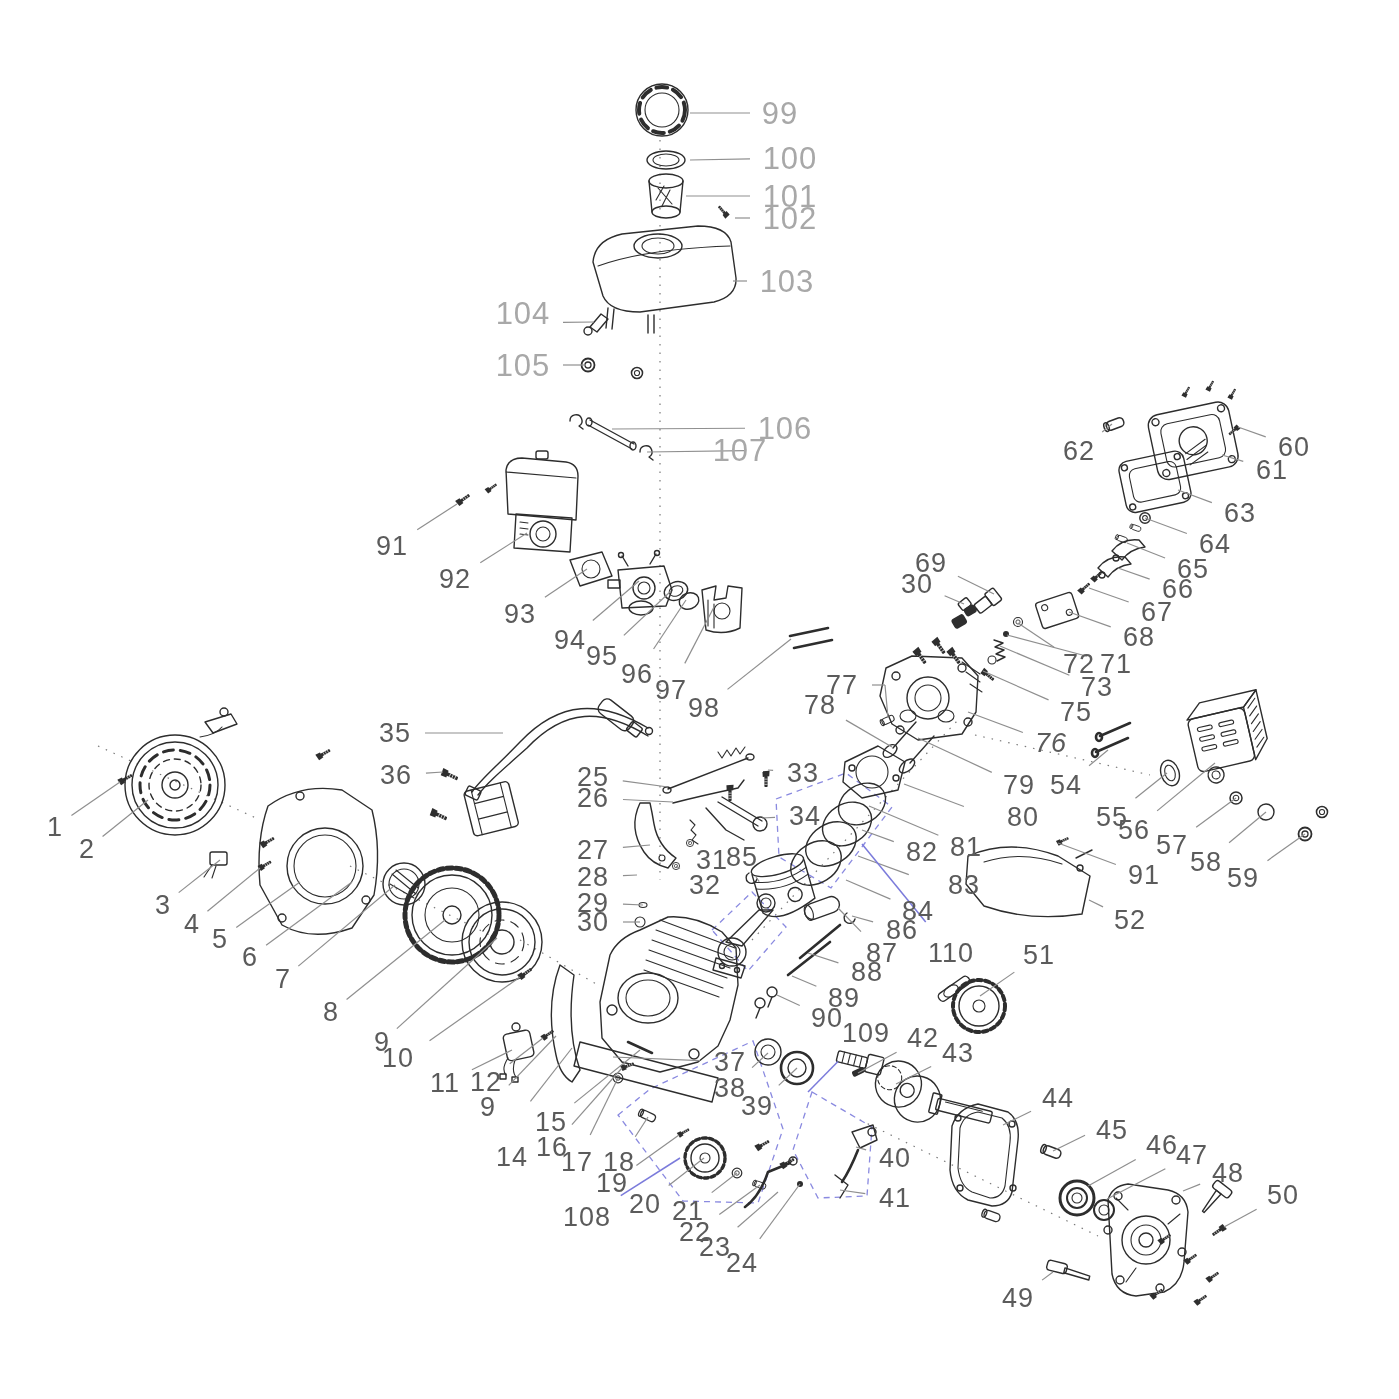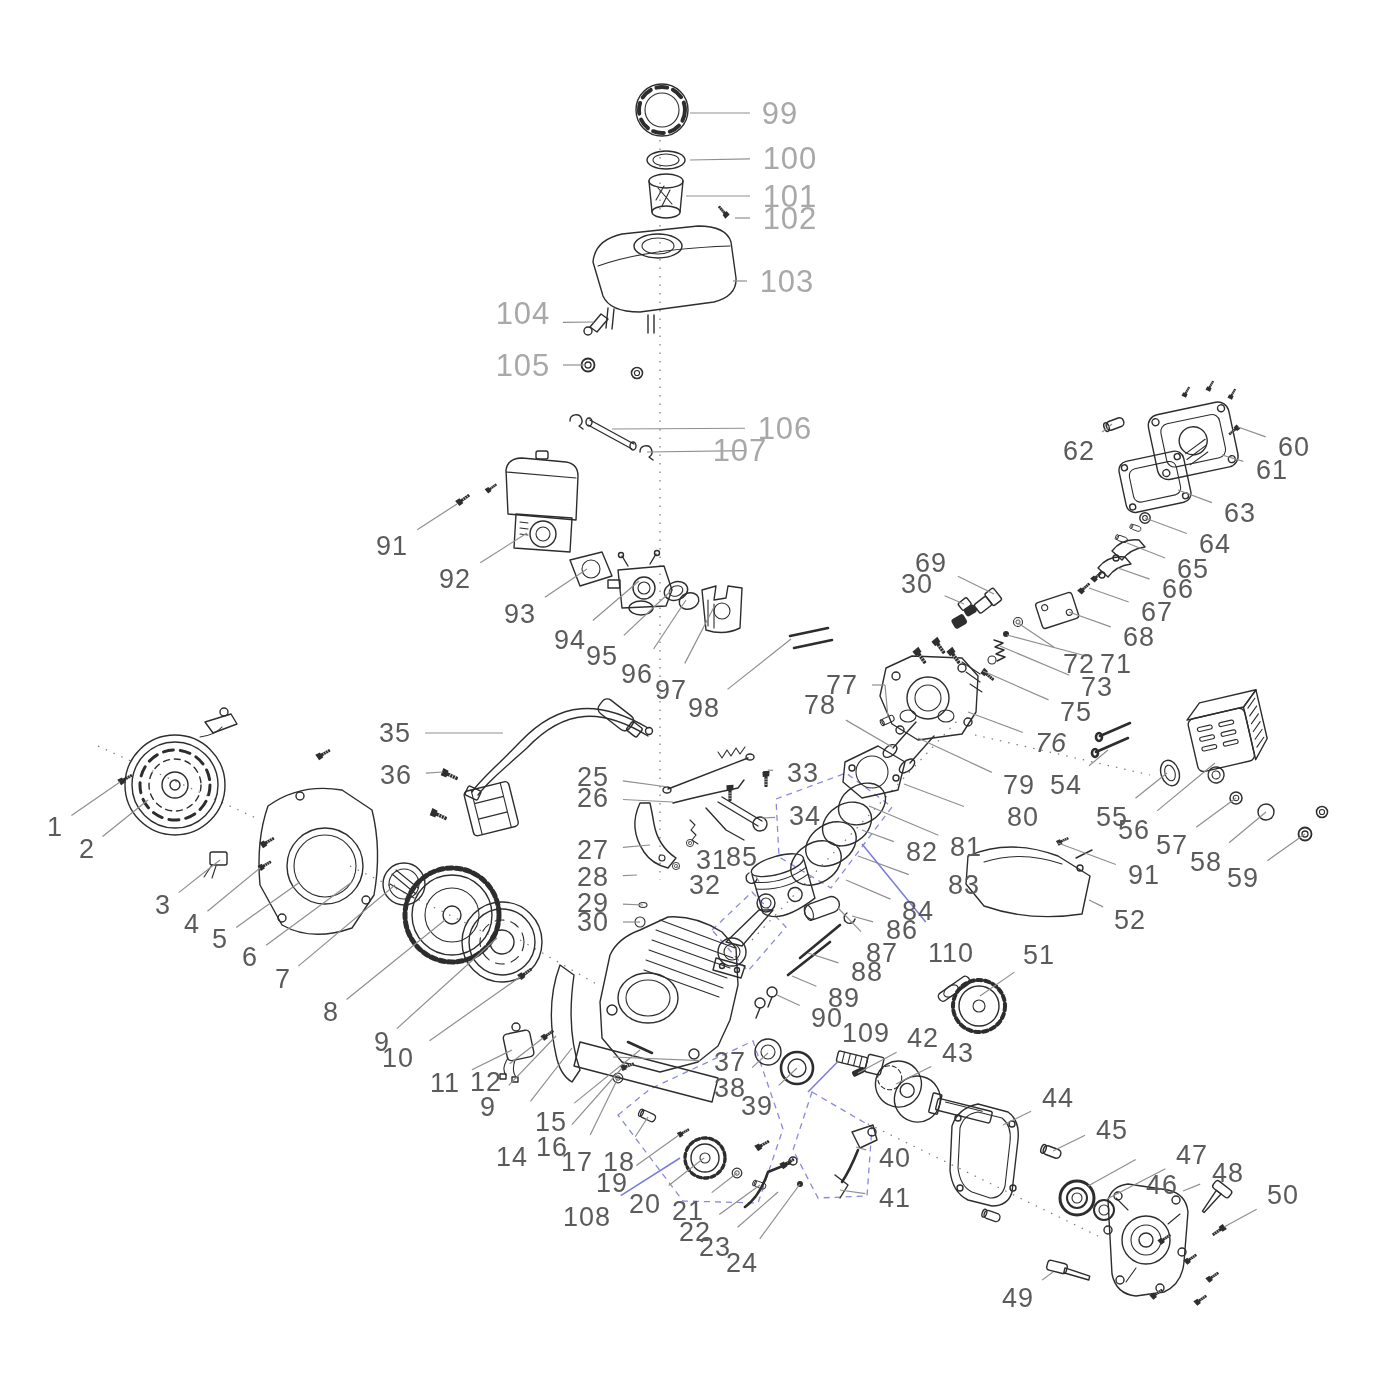--- a/index.html
+++ b/index.html
@@ -692,21 +692,21 @@
       <div class="part-label dark" style="left: 396px; top: 775px;">36</div>
       <div class="part-label dark" style="left: 730px; top: 1062px;">37</div>
       <div class="part-label dark" style="left: 730px; top: 1088px;">38</div>
       <div class="part-label dark" style="left: 757px; top: 1106px;">39</div>
       <div class="part-label dark" style="left: 895px; top: 1158px;">40</div>
       <div class="part-label dark" style="left: 895px; top: 1198px;">41</div>
       <div class="part-label dark" style="left: 923px; top: 1038px;">42</div>
       <div class="part-label dark" style="left: 958px; top: 1053px;">43</div>
       <div class="part-label dark" style="left: 1058px; top: 1098px;">44</div>
       <div class="part-label dark" style="left: 1112px; top: 1130px;">45</div>
-      <div class="part-label dark" style="left: 1162px; top: 1145px; margin-top: 40px;">46</div>
+      <div class="part-label dark" style="left: 1162px; top: 1145px;">46</div>
       <div class="part-label dark" style="left: 1192px; top: 1155px;">47</div>
       <div class="part-label dark" style="left: 1228px; top: 1173px;">48</div>
       <div class="part-label dark" style="left: 1018px; top: 1298px;">49</div>
       <div class="part-label dark" style="left: 1283px; top: 1195px;">50</div>
       <div class="part-label dark" style="left: 1039px; top: 955px;">51</div>
       <div class="part-label dark" style="left: 1130px; top: 920px;">52</div>
       <div class="part-label dark" style="left: 1144px; top: 875px;">91</div>
       <div class="part-label dark" style="left: 1066px; top: 785px;">54</div>
       <div class="part-label dark" style="left: 1112px; top: 817px;">55</div>
       <div class="part-label dark" style="left: 1134px; top: 830px;">56</div>

